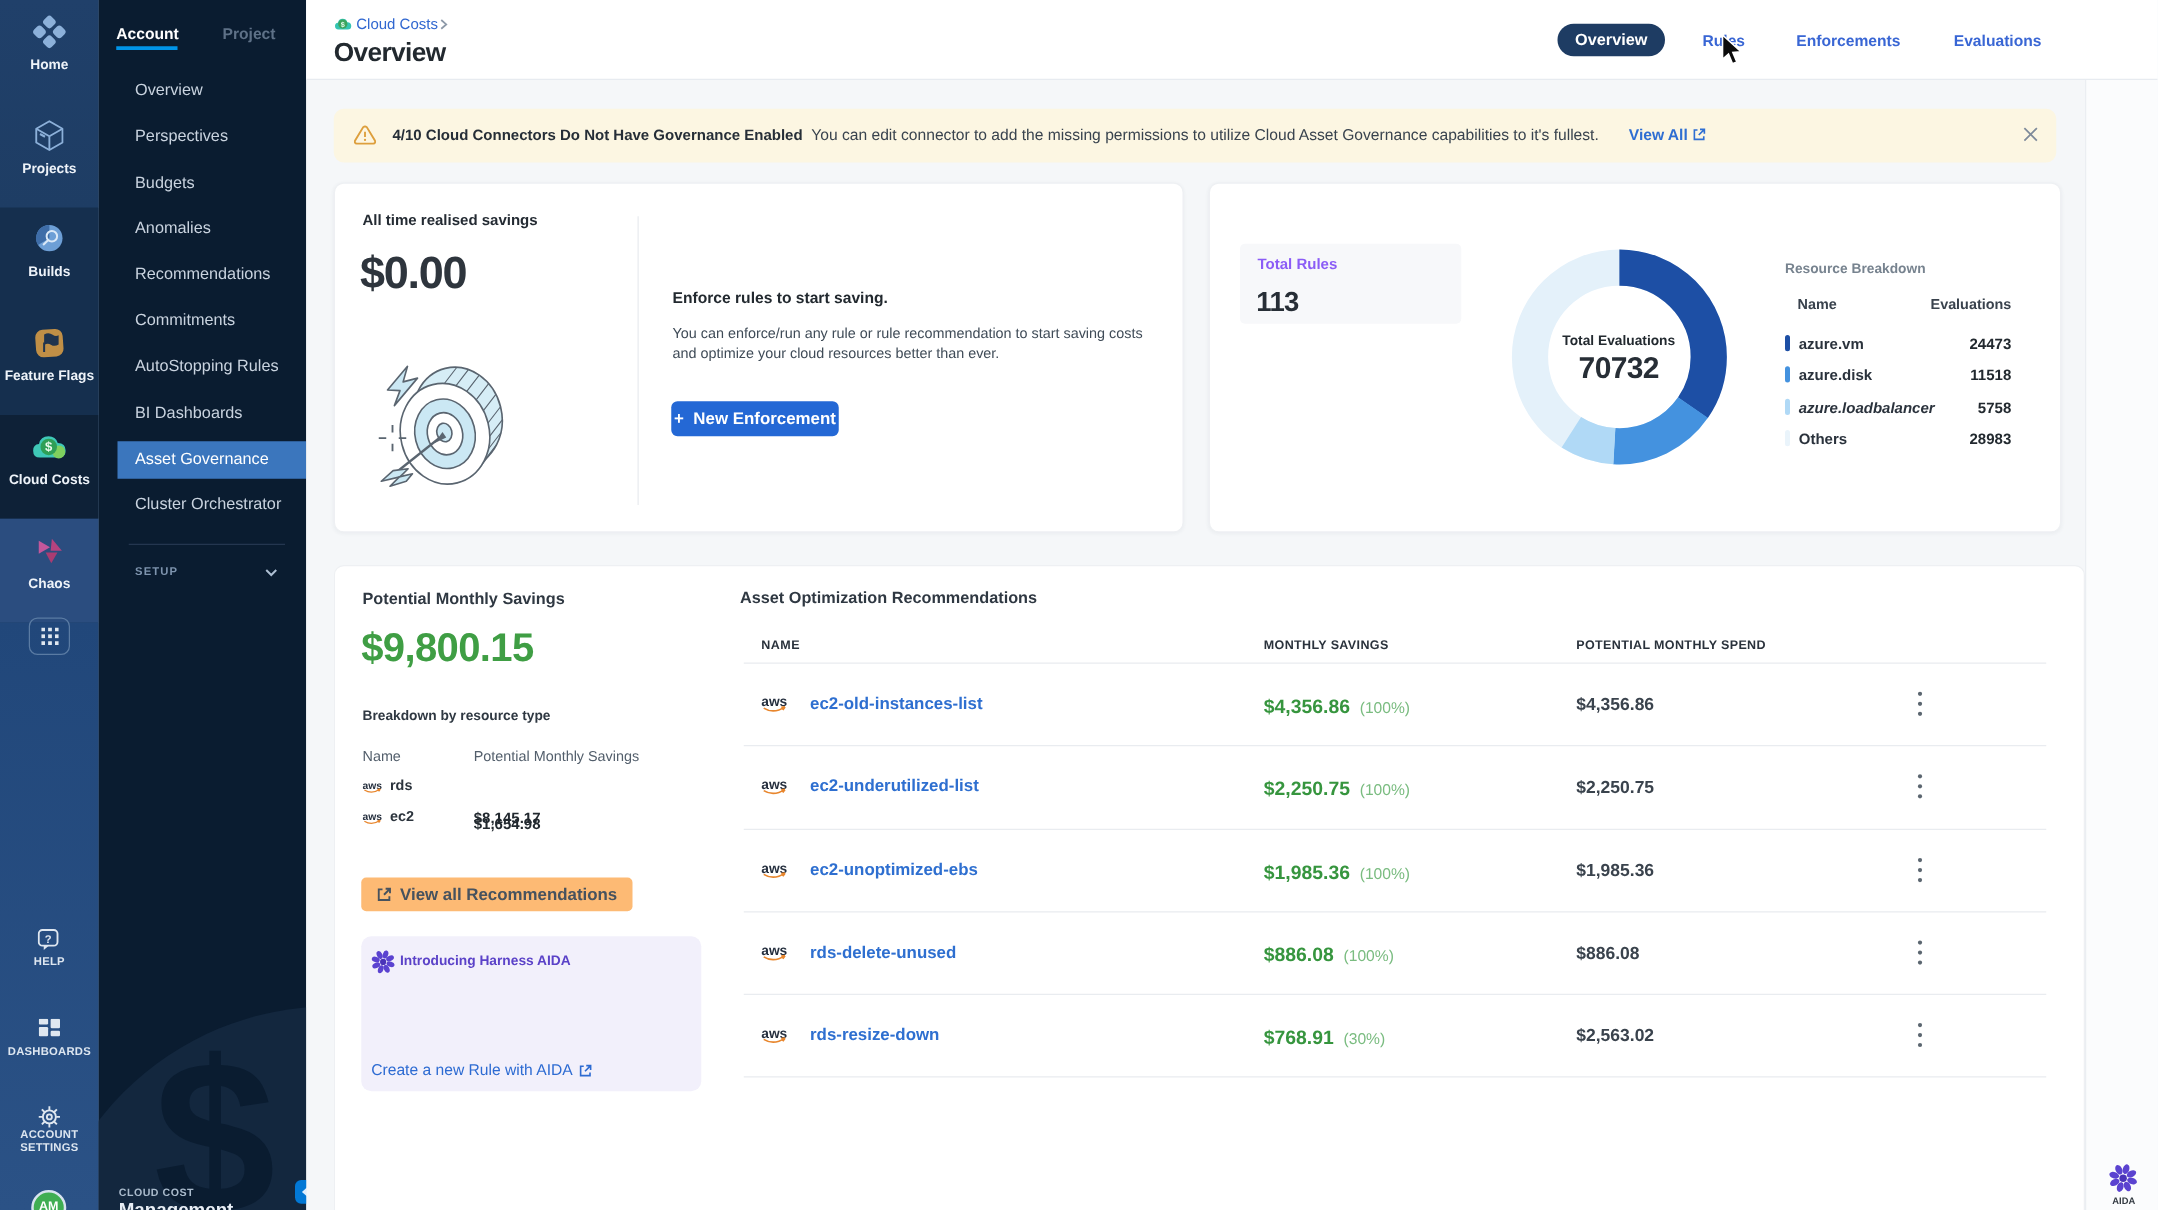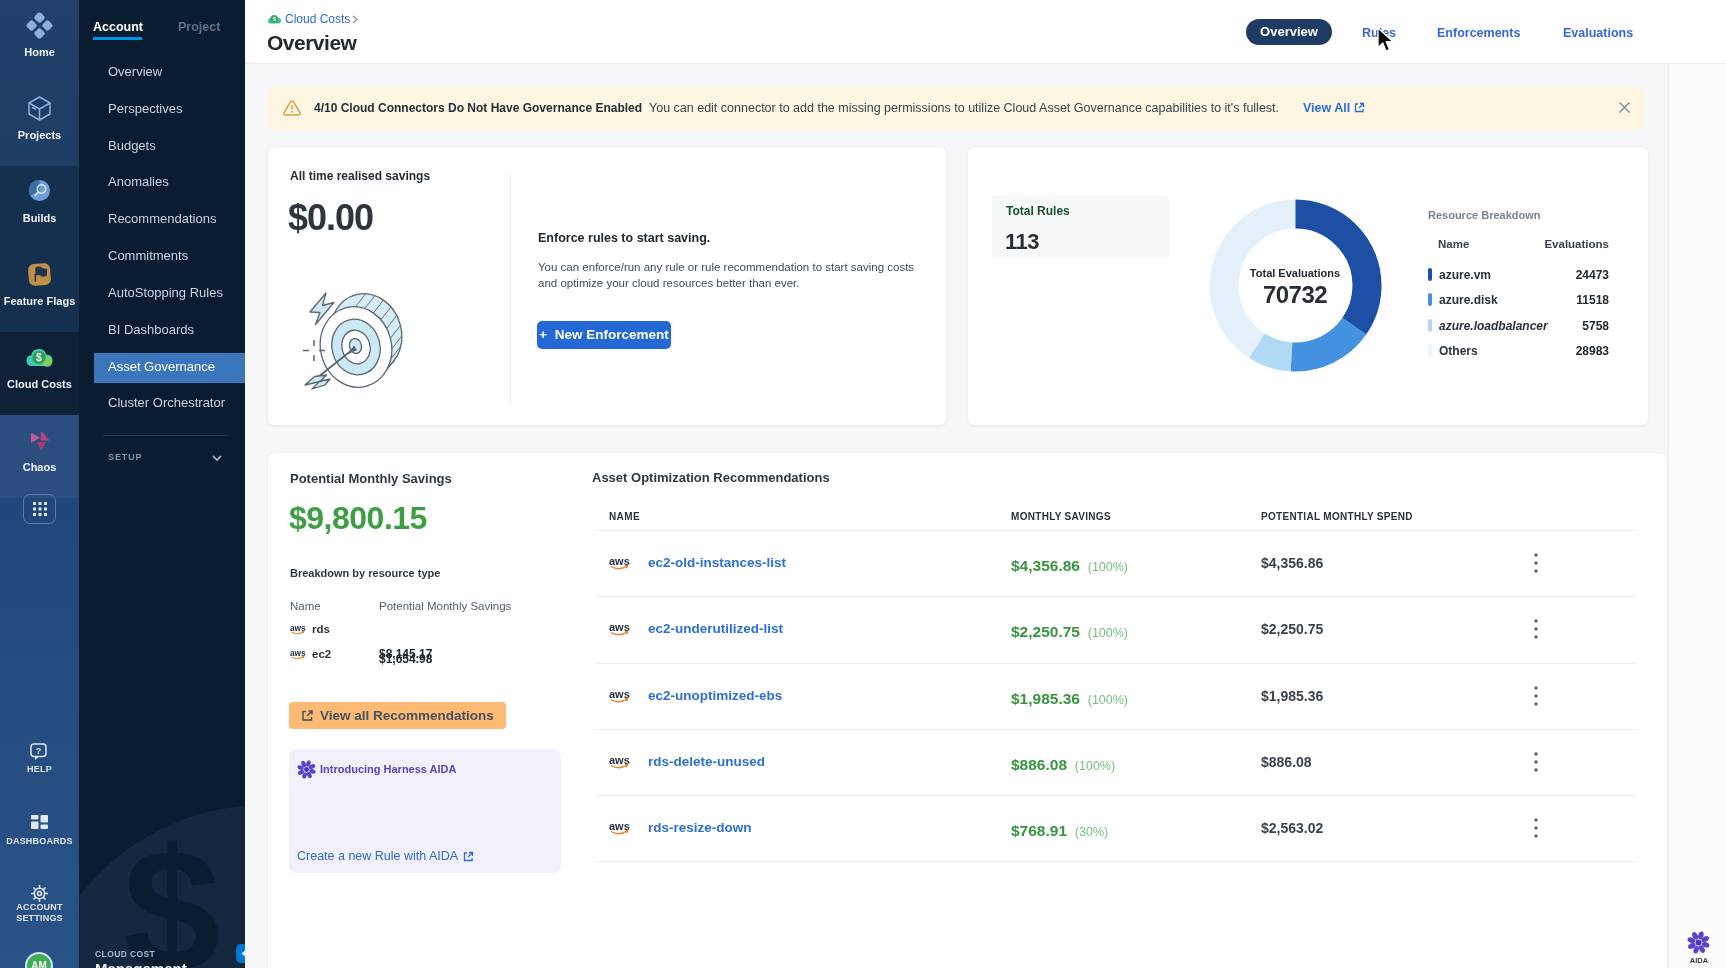--- a/index.html
+++ b/index.html
@@ -232,21 +232,21 @@
       </g>
     </svg>
     <div class="abs" style="left:242px;top:26px;width:1px;height:231px;background:#e9ecf0;"></div>
     <div class="abs" style="left:270px;top:84px;font-size:12.5px;font-weight:bold;color:#22292f;">Enforce rules to start saving.</div>
     <div class="abs" style="left:270px;top:112px;font-size:11.5px;line-height:16px;color:#3f4b57;white-space:nowrap;">You can enforce/run any rule or rule recommendation to start saving costs<br>and optimize your cloud resources better than ever.</div>
     <div class="abs" style="left:269px;top:174px;width:134px;height:28px;background:#2468d5;border-radius:5px;color:#fff;font-size:13.5px;font-weight:bold;text-align:center;line-height:28px;">+&nbsp; New Enforcement</div>
   </div>
 
   <div class="abs" style="left:722px;top:146px;width:682px;height:280px;background:#fff;border-radius:8px;border:1px solid #eef0f3;box-shadow:0 1px 3px rgba(40,50,70,.05);">
     <div class="abs" style="left:24px;top:48px;width:177px;height:64px;background:#f7f8fa;border-radius:4px;">
-      <div class="abs" style="left:14px;top:9px;font-size:12px;color:#14532d;font-weight:bold;">Total Rules</div>
+      <div class="abs" style="left:14px;top:9px;font-size:12px;color:#8b5cf6;font-weight:bold;">Total Rules</div>
       <div class="abs" style="left:13px;top:34px;font-size:22px;font-weight:bold;color:#272e36;letter-spacing:-.5px;">113</div>
     </div>
 
     <svg class="abs" style="left:241px;top:52px" width="173" height="173" viewBox="0 0 173 173">
       <g transform="rotate(-90 86.5 86.5)">
         <circle cx="86.5" cy="86.5" r="71.5" fill="none" stroke="#e4f1fa" stroke-width="29"></circle>
         <circle cx="86.5" cy="86.5" r="71.5" fill="none" stroke="#1d4fa5" stroke-width="29" stroke-dasharray="155.44 449.25"></circle>
         <circle cx="86.5" cy="86.5" r="71.5" fill="none" stroke="#4492df" stroke-width="29" stroke-dasharray="73.16 449.25" transform="rotate(124.56 86.5 86.5)"></circle>
         <circle cx="86.5" cy="86.5" r="71.5" fill="none" stroke="#b0d9f6" stroke-width="29" stroke-dasharray="36.57 449.25" transform="rotate(183.19 86.5 86.5)"></circle>
       </g>

